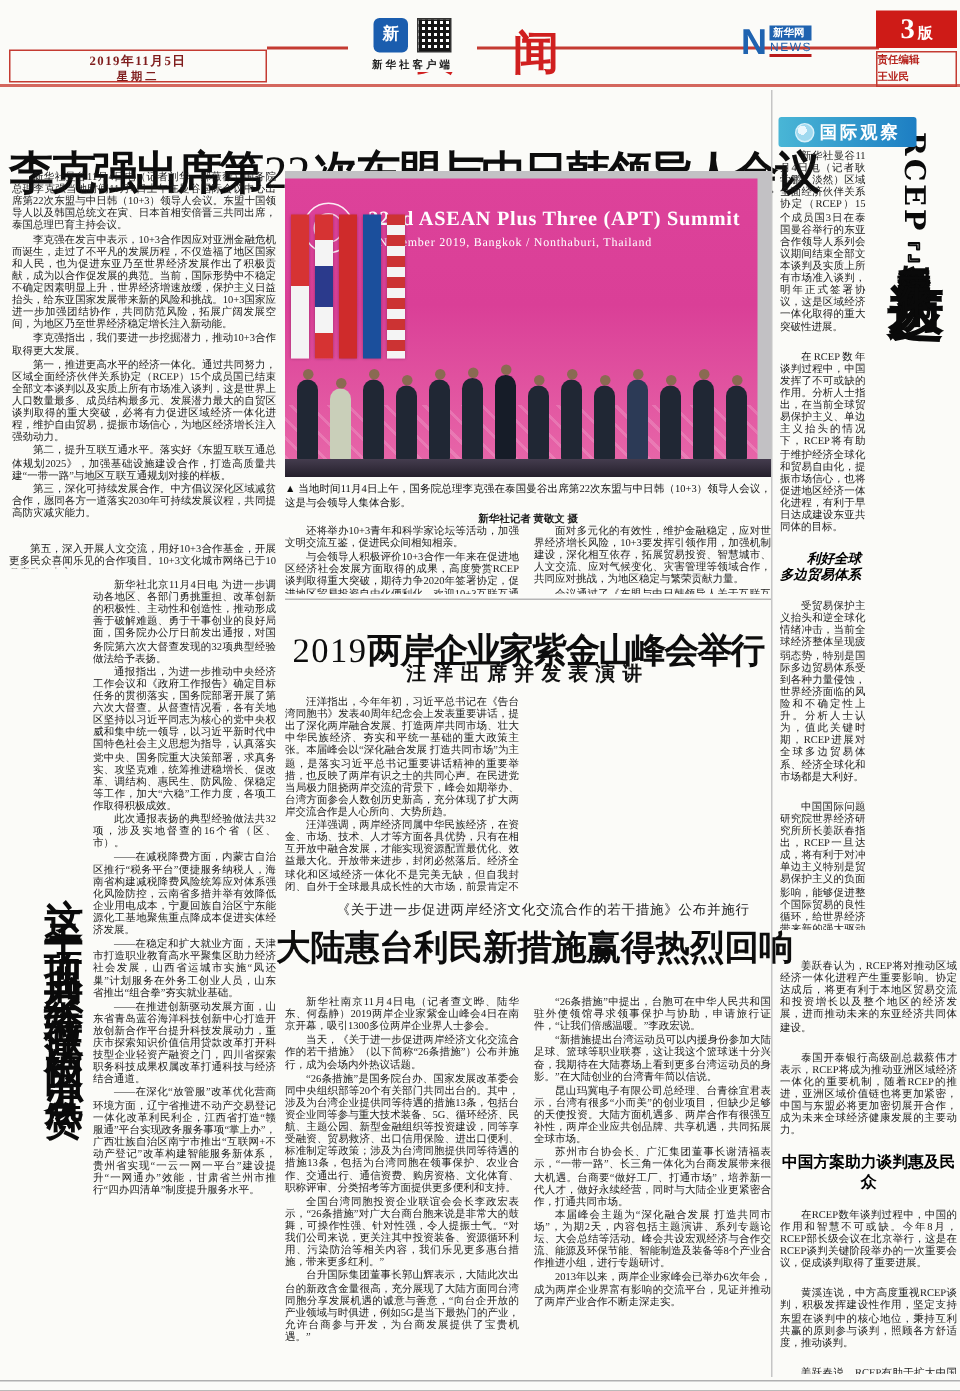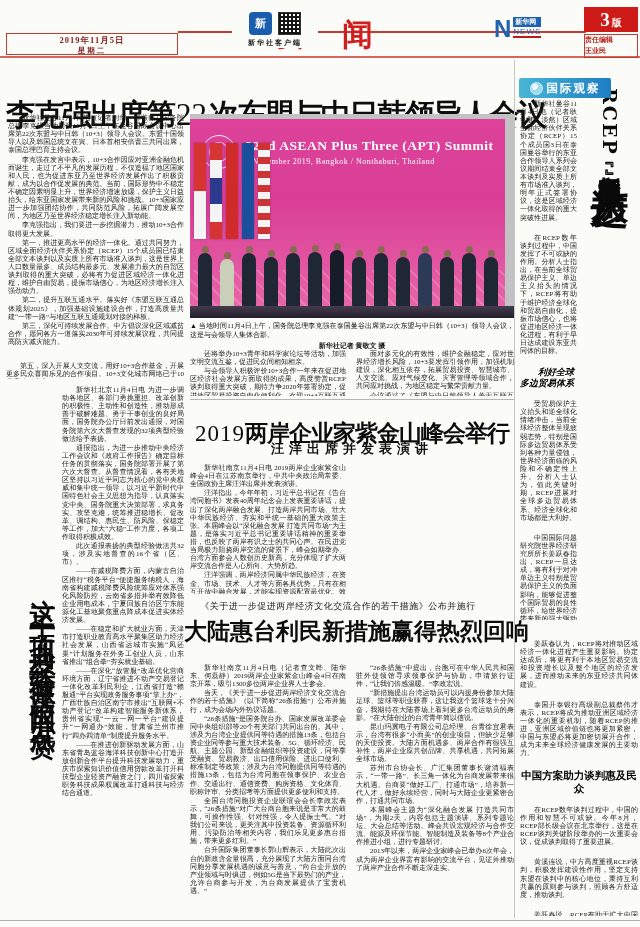--- a/index.html
+++ b/index.html
@@ -60,21 +60,21 @@
     font-family:"Liberation Sans",sans-serif; font-weight:900; font-size:30px; line-height:48px;
     letter-spacing:-2px; color:#0d0d0d;margin-top:29px; }
   .main-headline .num { font-family:"Liberation Serif",serif; font-weight:400; font-size:31px; letter-spacing:0; padding:0 2px; }
 
   .mid-headline { left:190px; top:404px; width:324px; text-align:center; white-space:nowrap;
     font-family:"Liberation Sans",sans-serif; font-weight:900; font-size:23px; color:#0d0d0d; letter-spacing:-1px;margin-top:14px; }
   .mid-headline .num { font-family:"Liberation Serif",serif; font-weight:400; letter-spacing:1px; }
   .mid-subtitle { left:190px; top:440px; width:324px; text-align:center; font-size:13px; font-weight:700;
     letter-spacing:5px; color:#111; }
 
-  .kicker { left:176px; top:600px; width:324px; text-align:center; font-size:9px; color:#222; letter-spacing:0.5px; }
+  .kicker { left:200px; top:600px; width:324px; text-align:center; font-size:9px; color:#222; letter-spacing:0.5px; }
   .bottom-headline { left:184px; top:616px; width:336px; text-align:center; white-space:nowrap;
     font-family:"Liberation Serif",serif; font-weight:900; font-size:23px; color:#0d0d0d; }
 
   
   .body-text { font-size:7px; line-height:1.16; text-align:justify; color:#1b1b1b; }
   .body-text p { margin:0 0 1px; text-indent:2em; }
   .sub-head { font-family:"Liberation Sans",sans-serif; font-weight:900; font-size:9px;
     text-indent:2em; text-align:left; margin:3px 0 2px; color:#000;font-style:italic; }
   .sub-head-center { font-family:"Liberation Sans",sans-serif; font-weight:900; font-size:10.5px;
     text-indent:0 !important; text-align:center; margin:4px 0 3px; color:#000; }
@@ -247,21 +247,20 @@
   <div class="abs clip body-text cont-col2">
       <p>面对多元化的有效性，维护金融稳定，应对世界经济增长风险，10+3要发挥引领作用，加强机制建设，深化相互依存，拓展贸易投资、智慧城市、人文交流、应对气候变化、灾害管理等领域合作，共同应对挑战，为地区稳定与繁荣贡献力量。</p>
       <p>会议通过了《东盟与中日韩领导人关于互联互通再联通倡议的声明》。</p>
     </div>
 
   <div class="abs rule-h-mid"></div>
 
   <div class="abs mid-headline"><span class="num">2019</span><span>两岸企业家紫金山峰会举行</span></div>
   <div class="abs mid-subtitle">汪洋出席并发表演讲</div>
   <div class="abs clip body-text mid-col1">
-      <p>新华社南京11月4日电 2019两岸企业家紫金山峰会4日在江苏南京举行，中共中央政治局常委、全国政协主席汪洋出席并发表演讲。</p>
       <p>汪洋指出，今年年初，习近平总书记在《告台湾同胞书》发表40周年纪念会上发表重要讲话，提出了深化两岸融合发展、打造两岸共同市场、壮大中华民族经济、夯实和平统一基础的重大政策主张。本届峰会以“深化融合发展 打造共同市场”为主题，是落实习近平总书记重要讲话精神的重要举措，也反映了两岸有识之士的共同心声。在民进党当局极力阻挠两岸交流的背景下，峰会如期举办、台湾方面参会人数创历史新高，充分体现了扩大两岸交流合作是人心所向、大势所趋。</p>
       <p>汪洋强调，两岸经济同属中华民族经济，在资金、市场、技术、人才等方面各具优势，只有在相互开放中融合发展，才能实现资源配置最优化、效益最大化。开放带来进步，封闭必然落后。经济全球化和区域经济一体化不是完美无缺，但自我封闭、自外于全球最具成长性的大市场，前景肯定不会光明。大陆过去是、现在是、将来仍然是台商投资兴业的最佳选择。</p>
     </div>
 
   <div class="abs kicker">《关于进一步促进两岸经济文化交流合作的若干措施》公布并施行</div>
   <div class="abs bottom-headline">大陆惠台利民新措施赢得热烈回响</div>
   <div class="abs clip body-text bot-col1">
       <p>新华社南京11月4日电（记者查文晔、陆华东、何磊静）2019两岸企业家紫金山峰会4日在南京开幕，吸引1300多位两岸企业界人士参会。</p>
       <p>当天，《关于进一步促进两岸经济文化交流合作的若干措施》（以下简称“26条措施”）公布并施行，成为会场内外热议话题。</p>
       <p>“26条措施”是国务院台办、国家发展改革委会同中央组织部等20个有关部门共同出台的。其中，涉及为台湾企业提供同等待遇的措施13条，包括台资企业同等参与重大技术装备、5G、循环经济、民航、主题公园、新型金融组织等投资建设，同等享受融资、贸易救济、出口信用保险、进出口便利、标准制定等政策；涉及为台湾同胞提供同等待遇的措施13条，包括为台湾同胞在领事保护、农业合作、交通出行、通信资费、购房资格、文化体育、职称评审、分类招考等方面提供更多便利和支持。</p>
@@ -280,22 +279,22 @@
   <div class="abs clip body-text left-bridge">
     <p>第五，深入开展人文交流，用好10+3合作基金，开展更多民众喜闻乐见的合作项目。10+3文化城市网络已于10月启动，中方</p>
   </div>
   <div class="abs v-headline-left">这三十二项典型经验做法被国办点赞</div>
   <div class="abs clip body-text left-body">
       <p>新华社北京11月4日电 为进一步调动各地区、各部门勇挑重担、改革创新的积极性、主动性和创造性，推动形成善于破解难题、勇于干事创业的良好局面，国务院办公厅日前发出通报，对国务院第六次大督查发现的32项典型经验做法给予表扬。</p>
       <p>通报指出，为进一步推动中央经济工作会议和《政府工作报告》确定目标任务的贯彻落实，国务院部署开展了第六次大督查。从督查情况看，各有关地区坚持以习近平同志为核心的党中央权威和集中统一领导，以习近平新时代中国特色社会主义思想为指导，认真落实党中央、国务院重大决策部署，求真务实、攻坚克难，统筹推进稳增长、促改革、调结构、惠民生、防风险、保稳定等工作，加大“六稳”工作力度，各项工作取得积极成效。</p>
       <p>此次通报表扬的典型经验做法共32项，涉及实地督查的16个省（区、市）。</p>
       <p>——在减税降费方面，内蒙古自治区推行“税务平台”便捷服务纳税人，海南省构建减税降费风险统筹应对体系强化风险防控，云南省多措并举有效降低企业用电成本，宁夏回族自治区宁东能源化工基地聚焦重点降成本促进实体经济发展。</p>
       <p>——在稳定和扩大就业方面，天津市打造职业教育高水平聚集区助力经济社会发展，山西省运城市实施“凤还巢”计划服务在外务工创业人员，山东省推出“组合拳”夯实就业基础。</p>
+      <p>——在推进创新驱动发展方面，山东省青岛蓝谷海洋科技创新中心打造开放创新合作平台提升科技发展动力，重庆市探索知识价值信用贷款改革打开科技型企业轻资产融资之门，四川省探索职务科技成果权属改革打通科技与经济结合通道。</p>
       <p>——在深化“放管服”改革优化营商环境方面，辽宁省推进不动产交易登记一体化改革利民利企，江西省打造“赣服通”平台实现政务服务事项“掌上办”，广西壮族自治区南宁市推出“互联网+不动产登记”改革构建智能服务新体系，贵州省实现“一云一网一平台”建设提升“一网通办”效能，甘肃省兰州市推行“四办四清单”制度提升服务水平。</p>
-      <p>——在推进创新驱动发展方面，山东省青岛蓝谷海洋科技创新中心打造开放创新合作平台提升科技发展动力，重庆市探索知识价值信用贷款改革打开科技型企业轻资产融资之门，四川省探索职务科技成果权属改革打通科技与经济结合通道。</p>
     </div>
 
   <div class="abs rule-v-right"></div>
   <div class="abs intl-badge">
     <span class="globe-icon"></span>
     <span>国际观察</span>
   </div>
 
   <div class="abs clip body-text right-narrow">
       <p>新华社曼谷11月4日电（记者耿学鹏、淡然）区域全面经济伙伴关系协定（RCEP）15个成员国3日在泰国曼谷举行的东亚合作领导人系列会议期间结束全部文本谈判及实质上所有市场准入谈判，明年正式签署协议，这是区域经济一体化取得的重大突破性进展。</p>

